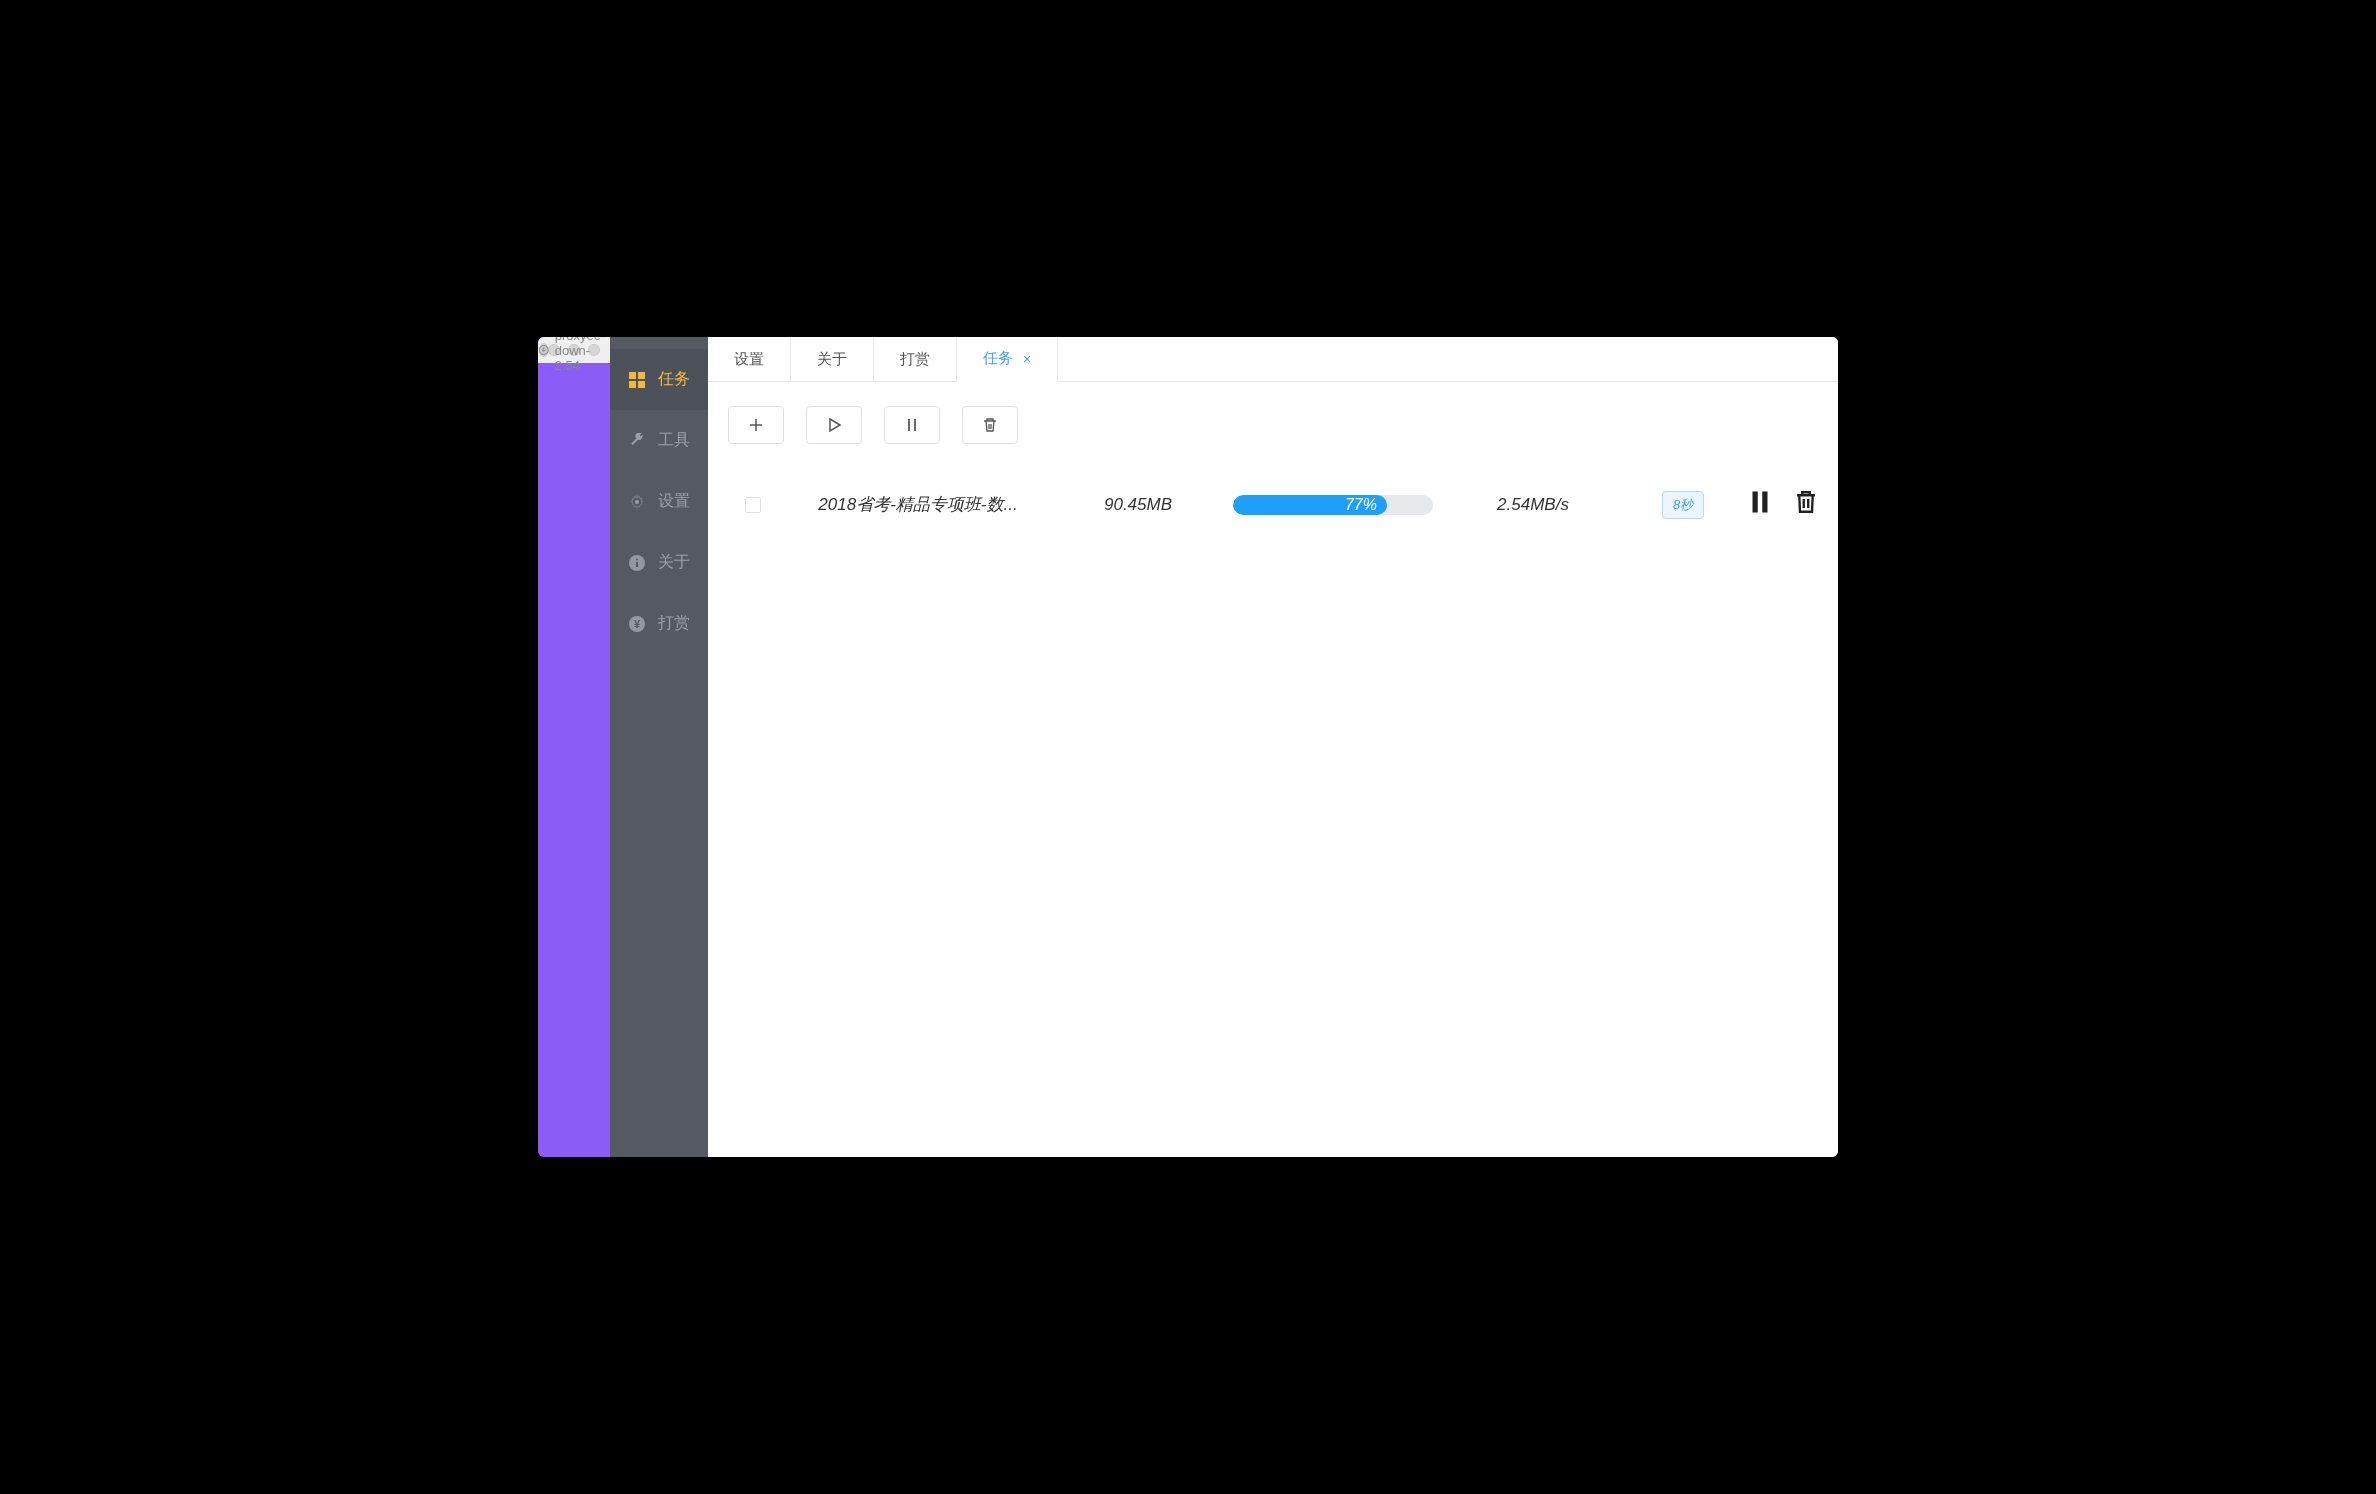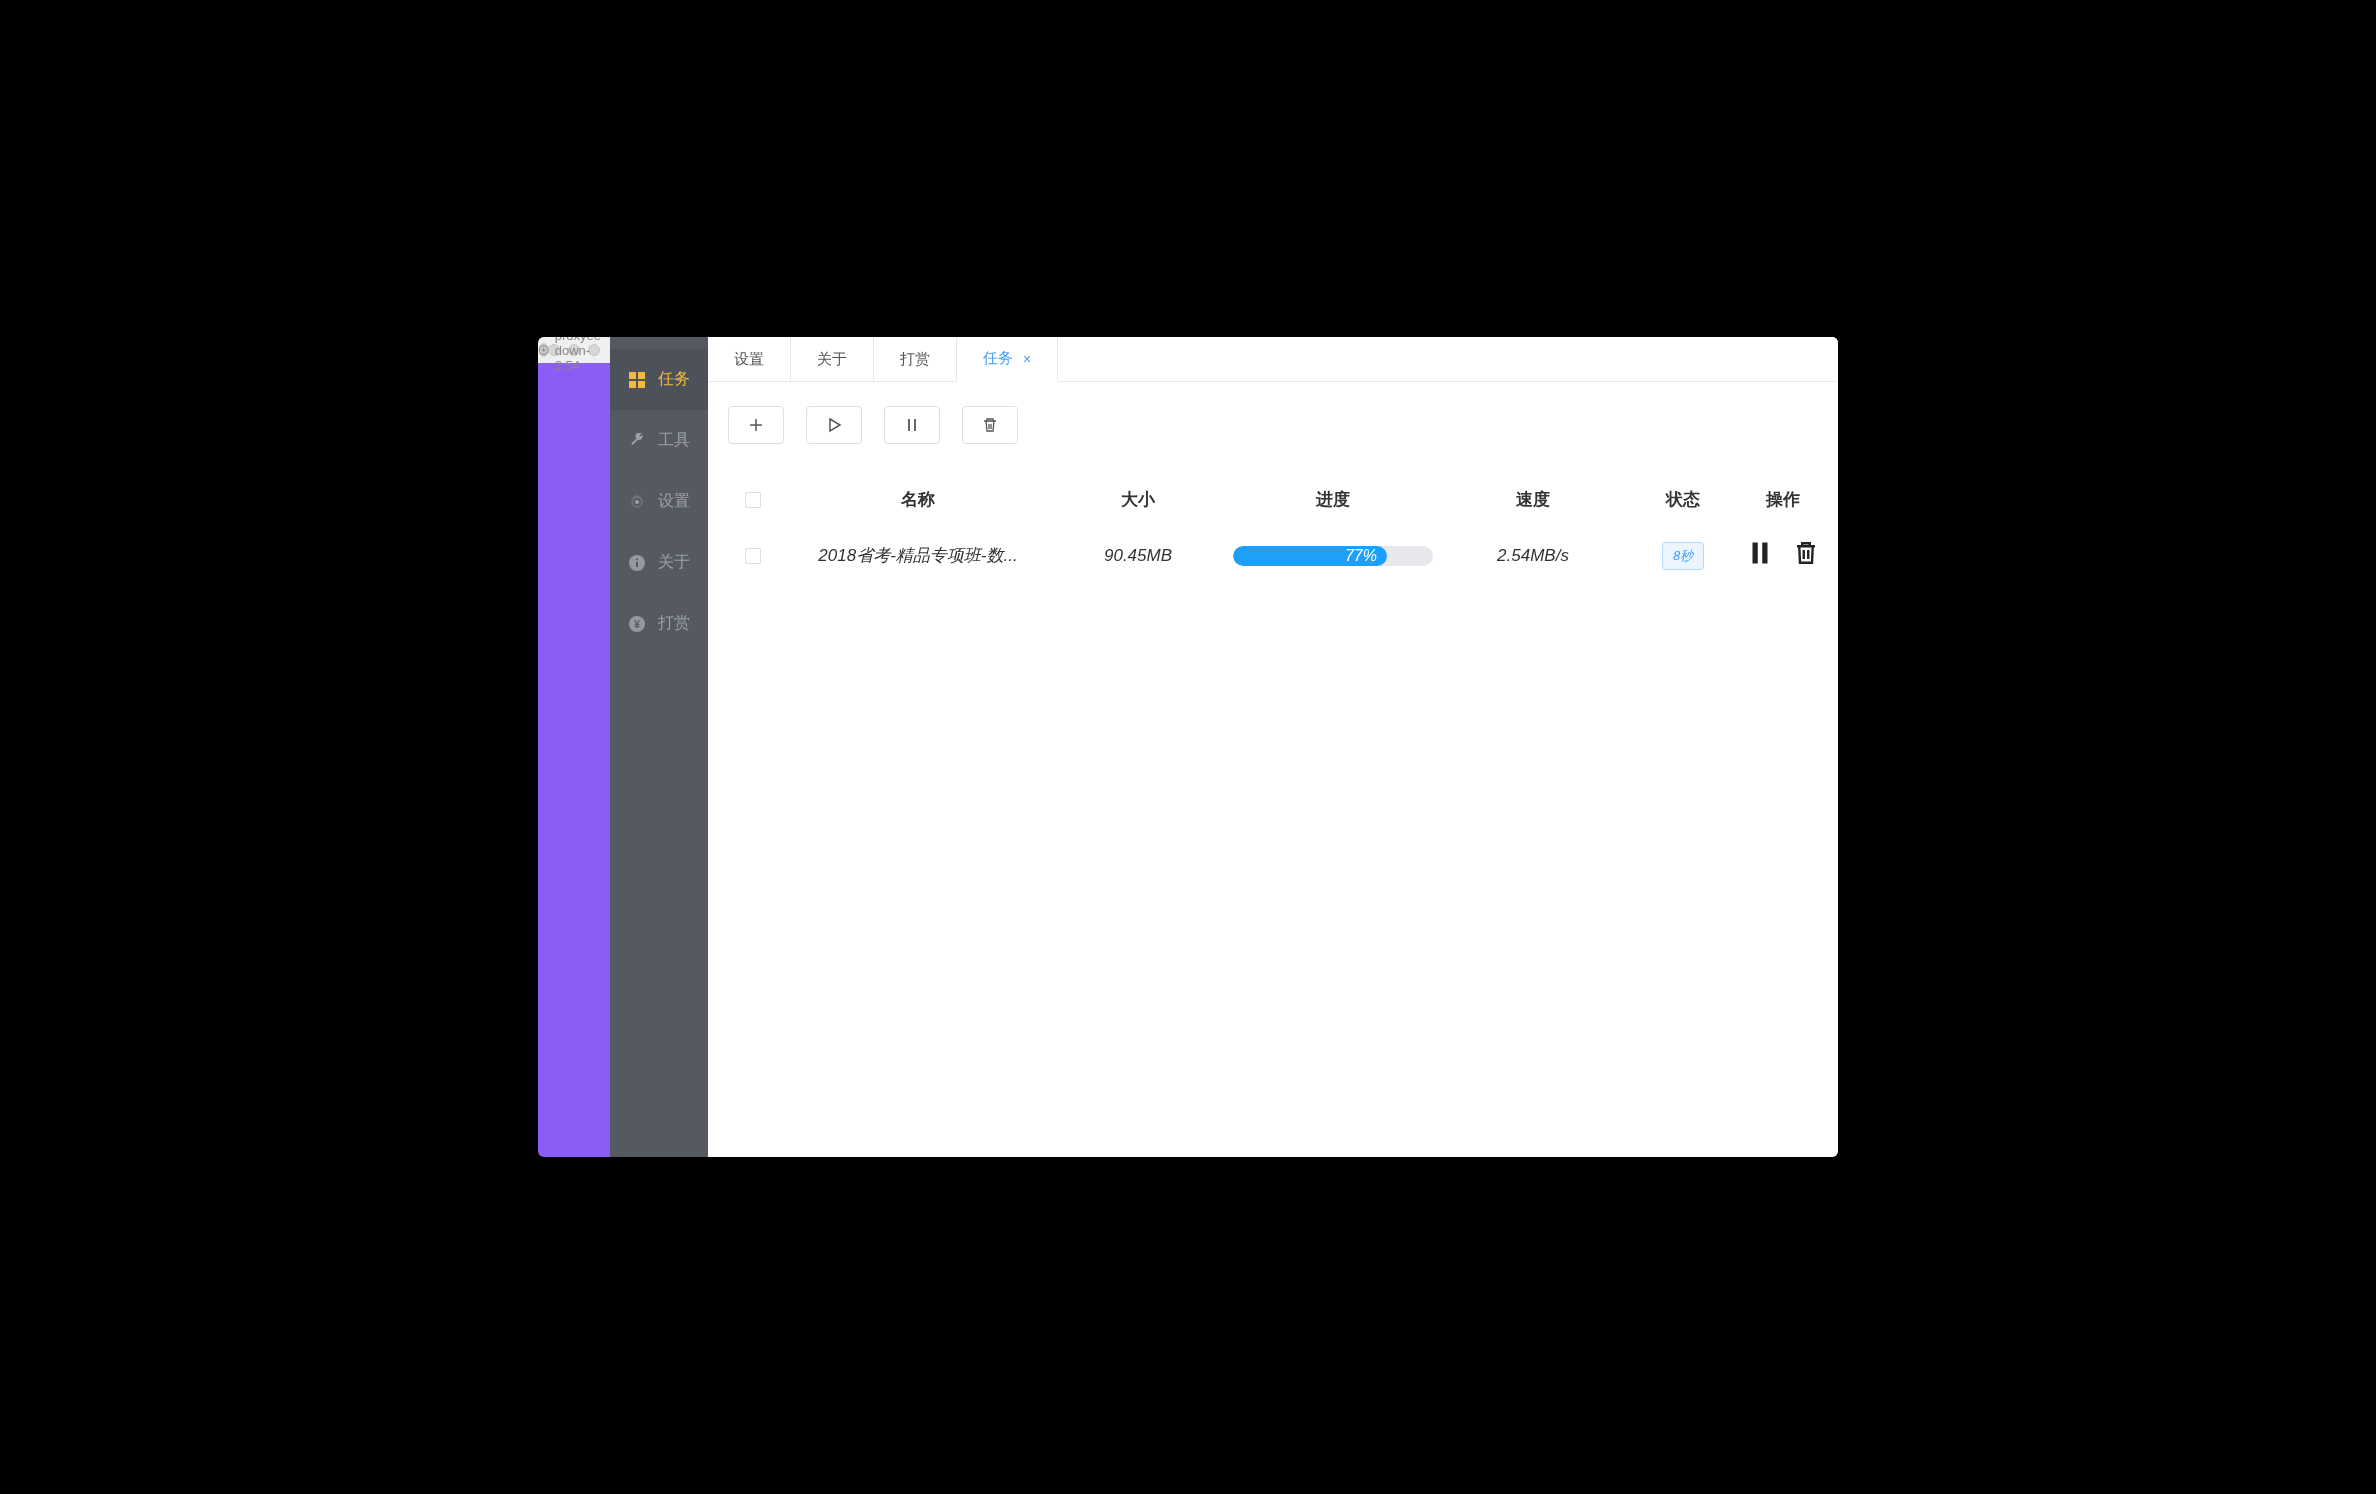--- a/index.html
+++ b/index.html
@@ -354,31 +354,20 @@
               </svg>
           </div>
           <div class="tool-btn">
             <svg width="16" height="16" viewBox="0 0 16 16" stroke="currentColor" stroke-width="1.3" fill="none">
                 <path d="M2 4h12M5 4V2h6v2M4 4l1 10h6l1-10M7 7v5M9 7v5"></path>
               </svg>
           </div>
         </div>
 
         <div class="table">
-          <div class="table-header">
-            <div class="col-check">
-              <div class="checkbox"></div>
-            </div>
-            <div class="col-name">名称</div>
-            <div class="col-size">大小</div>
-            <div class="col-progress">进度</div>
-            <div class="col-speed">速度</div>
-            <div class="col-status">状态</div>
-            <div class="col-actions" style="display:block;">操作</div>
-          </div>
 
           <div class="table-row">
             <div class="col-check">
               <div class="checkbox"></div>
             </div>
             <div class="col-name">2018省考-精品专项班-数...</div>
             <div class="col-size">90.45MB</div>
             <div class="col-progress">
               <div class="progress-bar">
                 <div class="progress-fill" id="progress-fill-0" style="width: 77%;">

